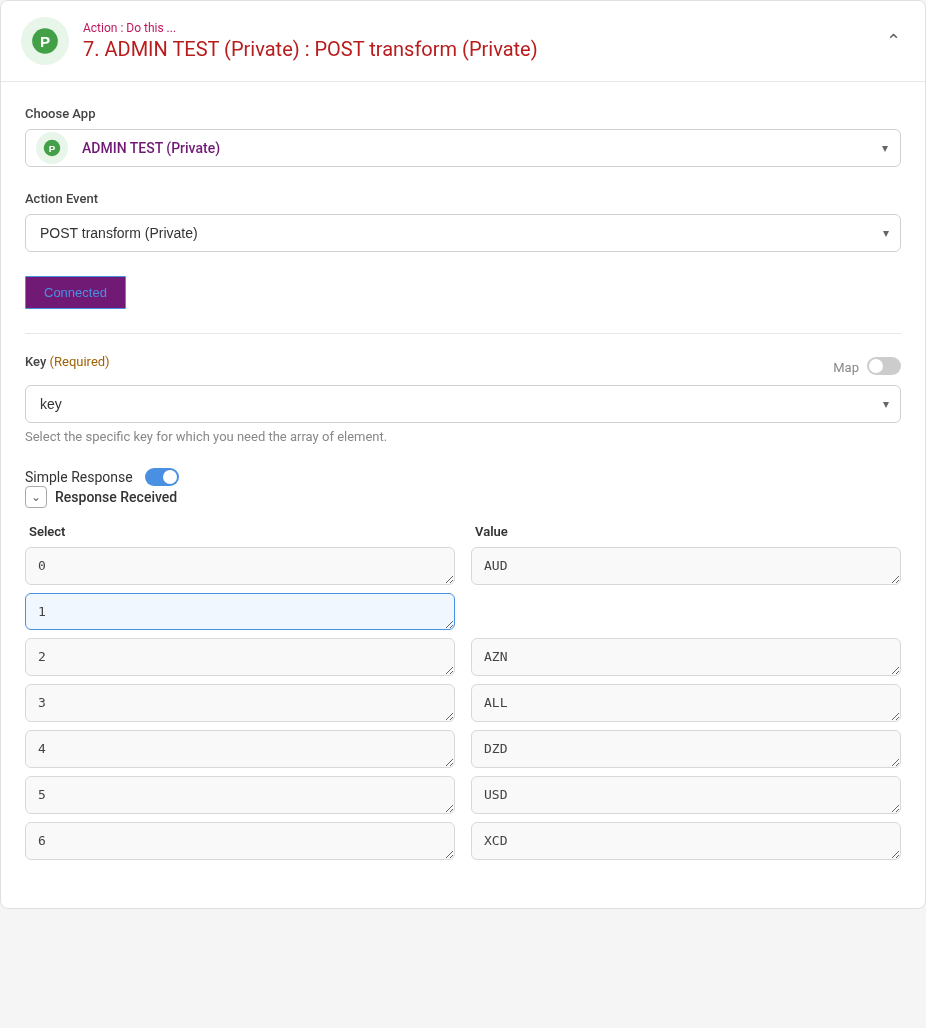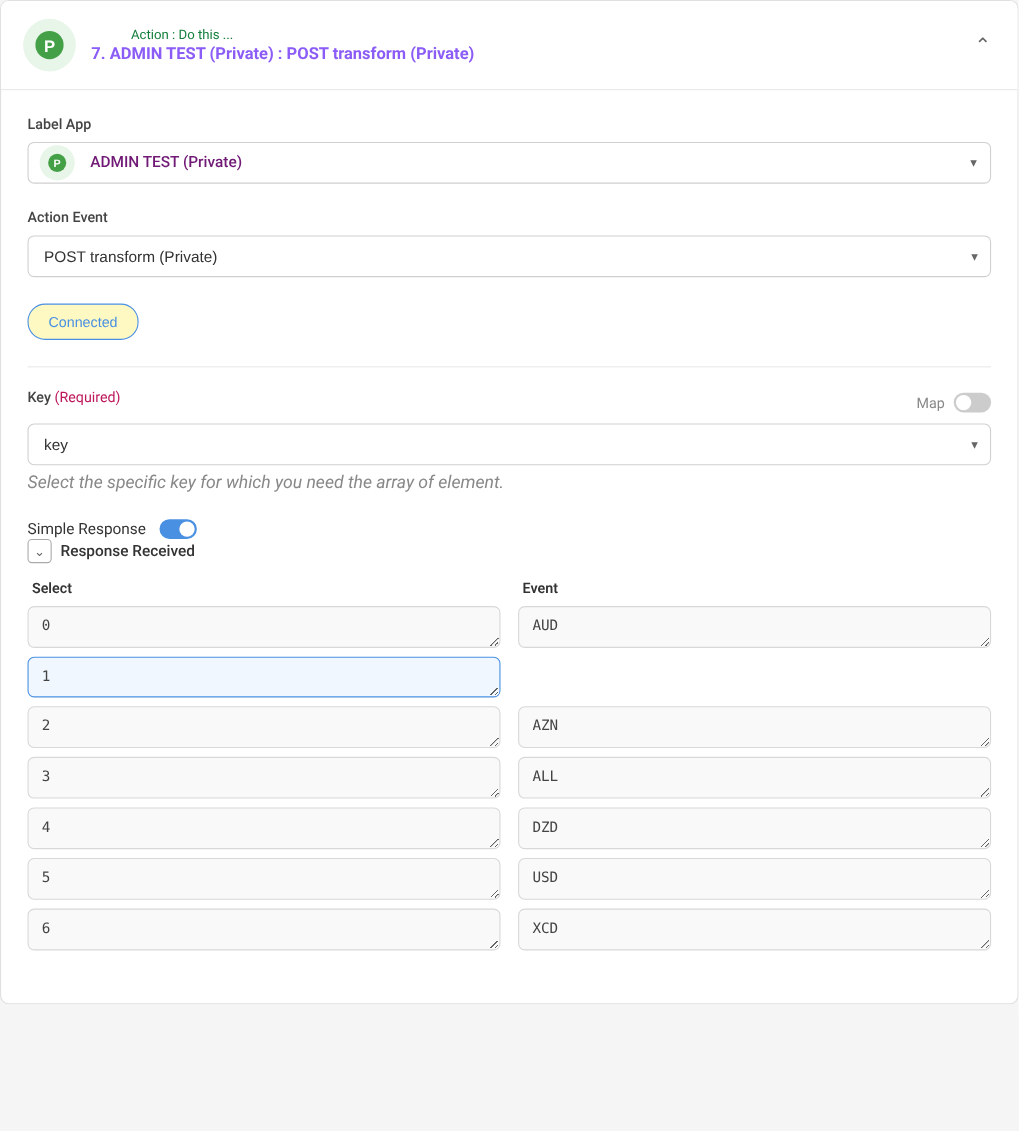--- a/index.html
+++ b/index.html
@@ -39,28 +39,27 @@
       align-items: center;
       justify-content: center;
       flex-shrink: 0;
     }
     .app-icon svg {
       width: 28px;
       height: 28px;
     }
     .header-text .action-label {
       font-size: 12px;
-      color: #15803d;
+      color: #be185d;
       margin-bottom: 2px;
-      margin-left: 36px;
     }
     .header-text .action-title {
-      font-size: 15px;
-      font-weight: 700;
-      color: #8b5cf6;
+      font-size: 20px;
+      font-weight: 400;
+      color: #b91c1c;
     }
     .collapse-btn {
       background: none;
       border: none;
       cursor: pointer;
       color: #666;
       font-size: 18px;
       padding: 4px;
     }
     .body {
@@ -70,21 +69,21 @@
       margin-bottom: 24px;
     }
     .field-label {
       font-size: 13px;
       font-weight: 500;
       color: #444;
       margin-bottom: 8px;
       display: block;
     }
     .required-mark {
-      color: #be185d;
+      color: #a16207;
       font-weight: 400;
     }
     .select-wrapper {
       position: relative;
       width: 100%;
     }
     .select-field {
       width: 100%;
       padding: 10px 36px 10px 14px;
       border: 1px solid #d0d0d0;
@@ -141,22 +140,22 @@
       right: 12px;
       top: 50%;
       transform: translateY(-50%);
       color: #666;
       font-size: 12px;
     }
     .connected-btn {
       display: inline-block;
       padding: 8px 18px;
       border: 1.5px solid #4a90e2;
-      border-radius: 16px;
-      background: #fef9c3;
+      border-radius: 1px;
+      background: #701a75;
       color: #4a90e2;
       font-size: 13px;
       font-weight: 500;
       cursor: pointer;
     }
     .divider {
       border: none;
       border-top: 1px solid #e8e8e8;
       margin: 20px 0;
     }
@@ -193,24 +192,23 @@
       background: #fff;
       border-radius: 50%;
       top: 2px;
       left: 2px;
       transition: left 0.2s;
     }
     .toggle-switch.on::after {
       left: 18px;
     }
     .hint-text {
-      font-size: 16px;
+      font-size: 13px;
       color: #888;
       margin-top: 6px;
-      font-style: italic;
     }
     .simple-response-row {
       display: flex;
       align-items: center;
       gap: 12px;
     }
     .simple-response-label {
       font-size: 14px;
       color: #333;
     }
@@ -297,21 +295,21 @@
       </div>
     </div>
     <button class="collapse-btn">
       <span>⌃</span>
     </button>
   </div>
 
   <div class="body">
 
     <div class="section">
-      <label class="field-label">Label App</label>
+      <label class="field-label">Choose App</label>
       <div class="app-select-wrapper">
         <div class="app-select-icon">
           <svg viewBox="0 0 24 24" fill="none">
             <circle cx="12" cy="12" r="11" fill="#43A047"></circle>
             <text x="12" y="17" text-anchor="middle" font-size="13" font-weight="bold" fill="white" font-family="Arial">P</text>
           </svg>
         </div>
         <div class="app-select-text">ADMIN TEST (Private)</div>
         <span class="app-select-dropdown">▾</span>
       </div>
@@ -360,21 +358,21 @@
 
     <div class="section">
       <div class="response-section-header">
         <div class="expand-icon">⌄</div>
         <span class="response-title">Response Received</span>
       </div>
 
       <div class="response-table">
         <div class="response-table-header">
           <div class="col-header">Select</div>
-          <div class="col-header">Event</div>
+          <div class="col-header">Value</div>
         </div>
 
         <div class="response-row">
           <textarea class="response-input" rows="1" style="">0</textarea>
           <textarea class="response-input value-input" rows="1" style="">AUD</textarea>
         </div>
 
         <div class="response-row highlighted-row">
           <textarea class="response-input" rows="1" style="">1</textarea>
         </div>

